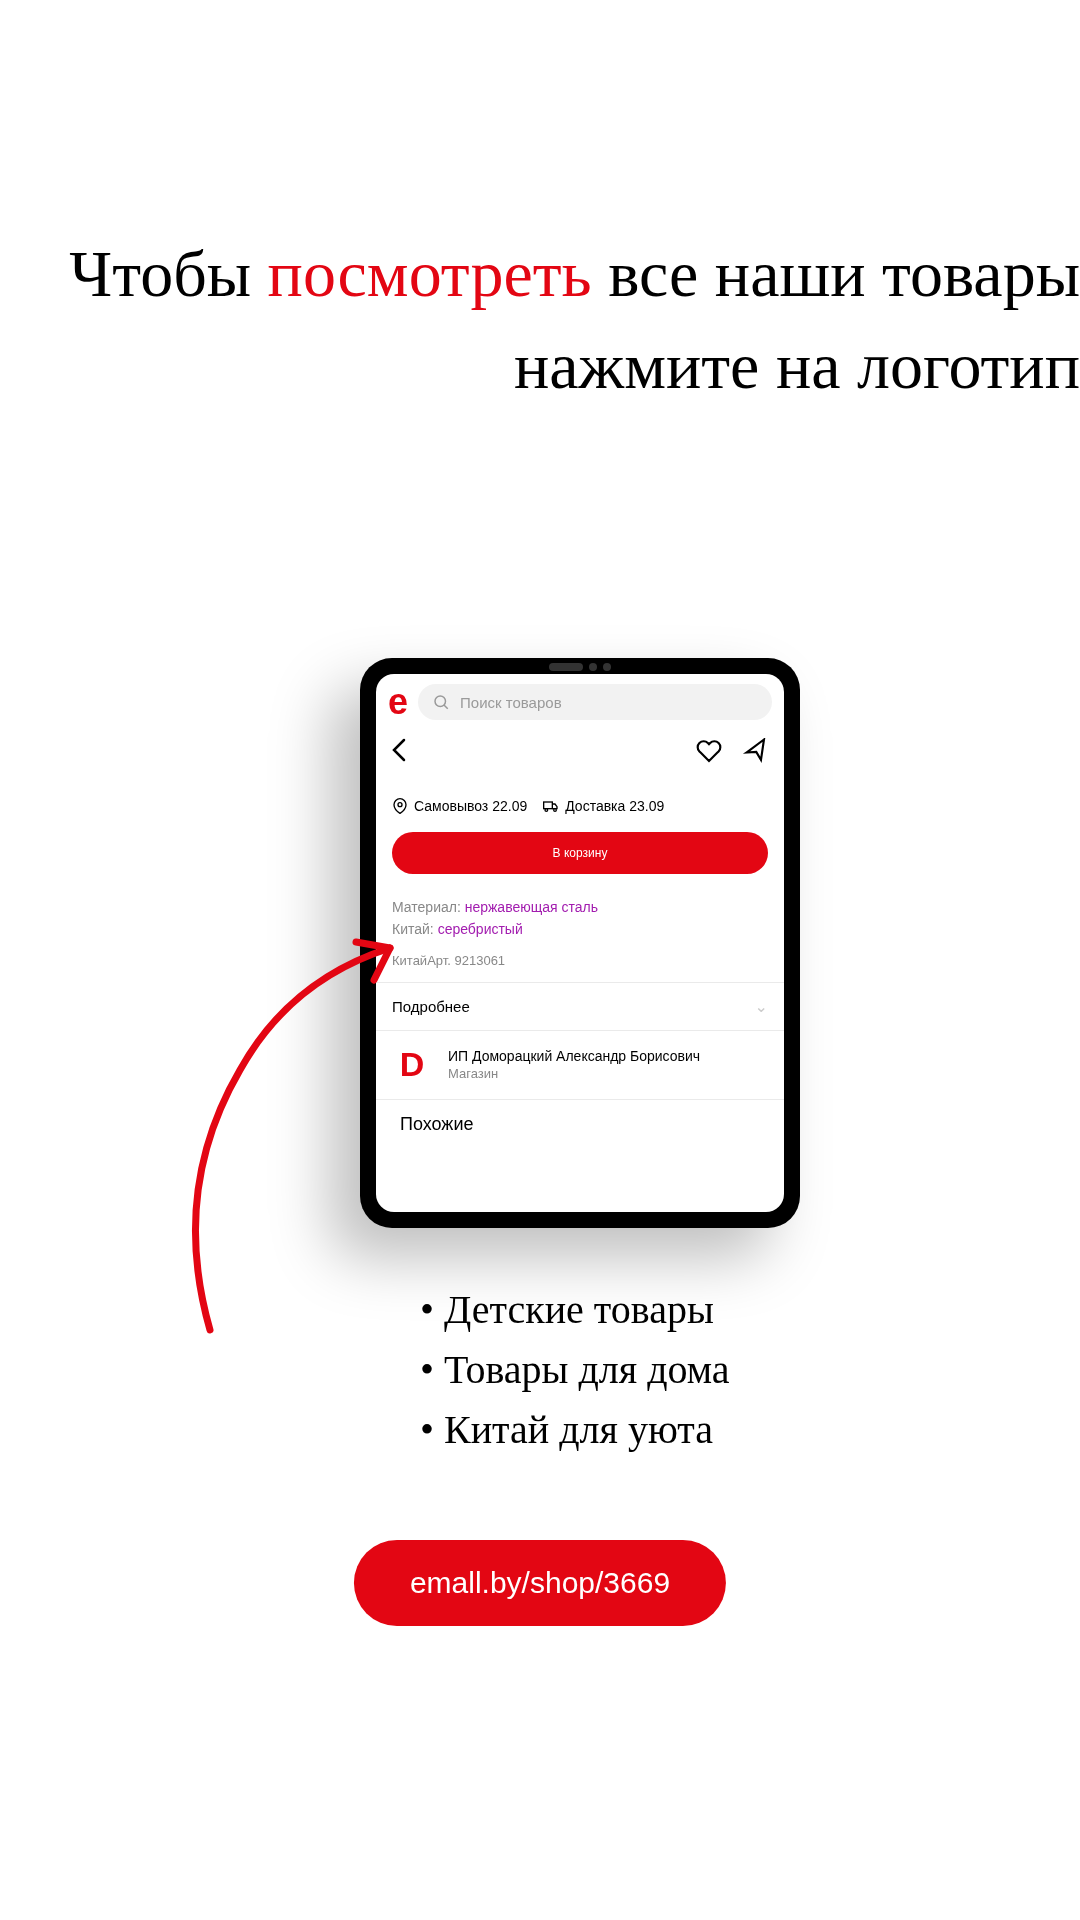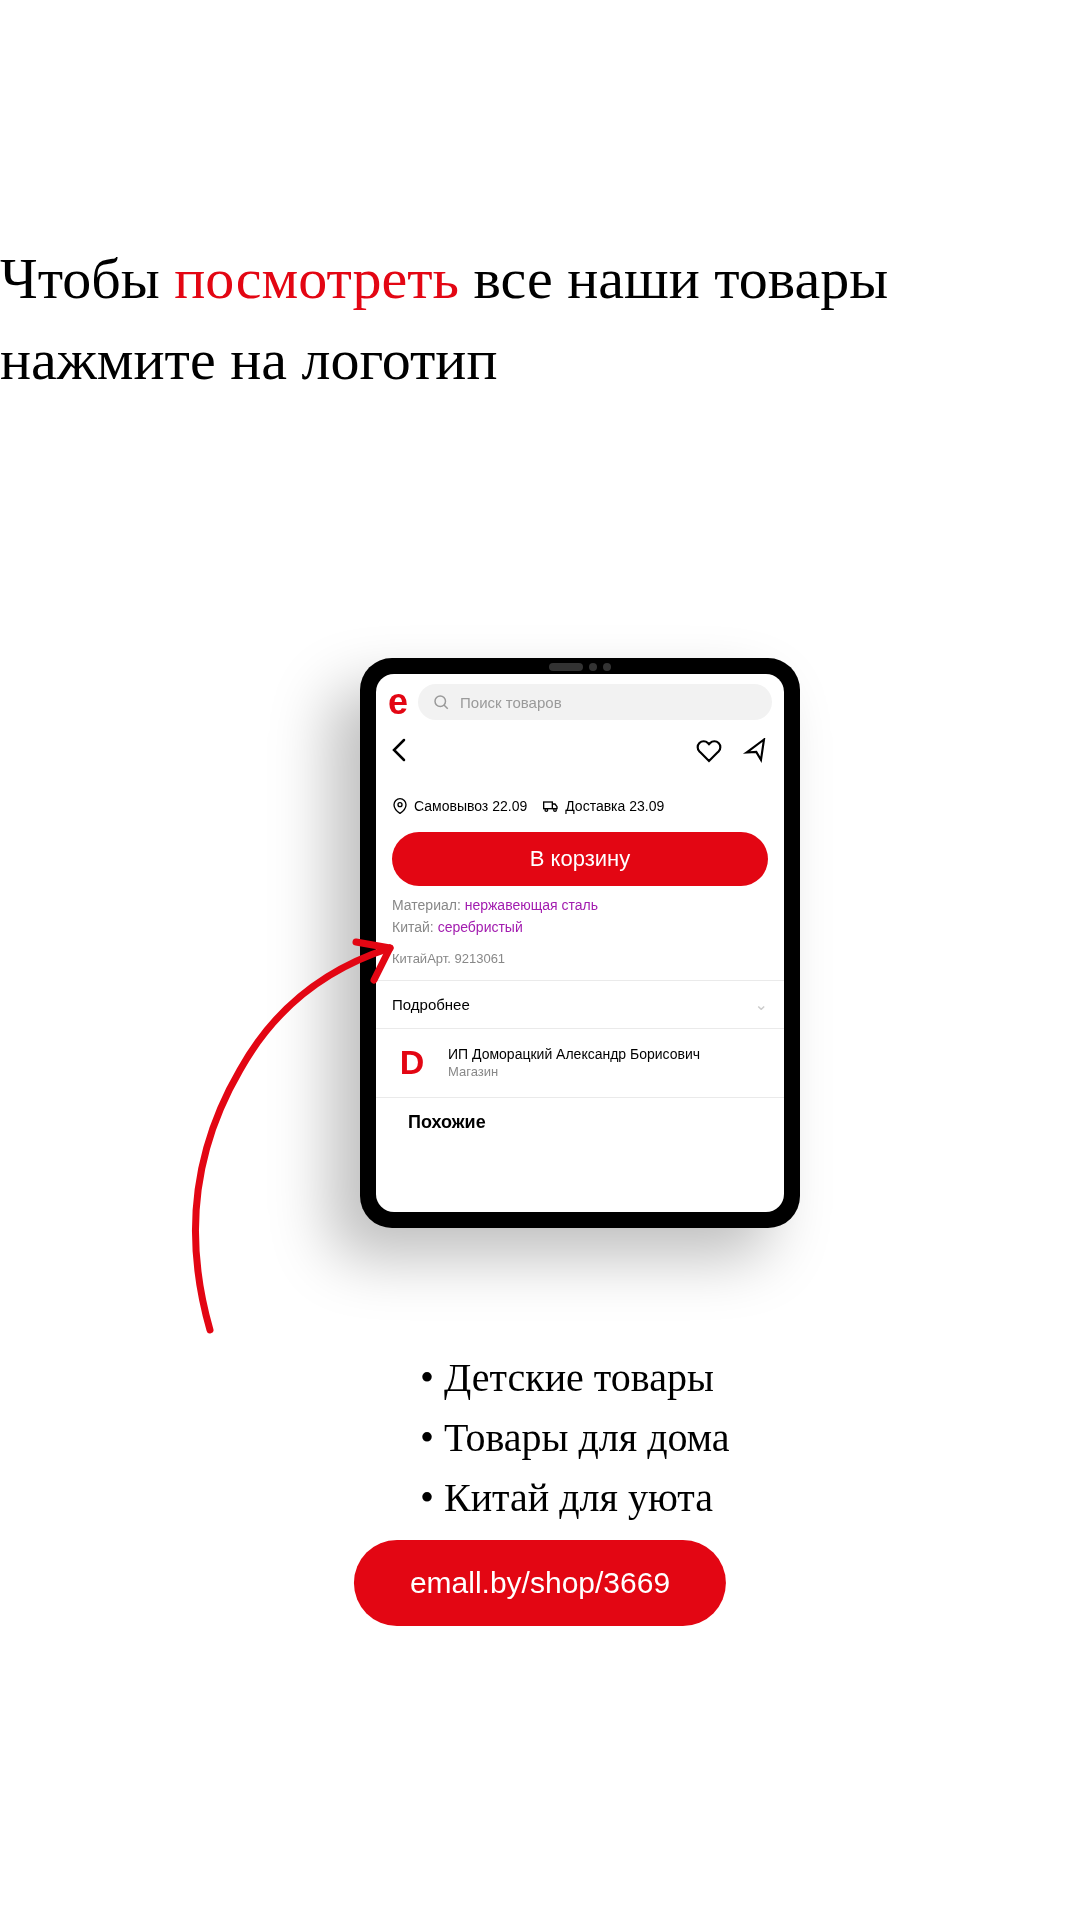--- a/index.html
+++ b/index.html
@@ -6,25 +6,25 @@
     body {
       width: 1080px;
       height: 1920px;
       background: #ffffff;
       font-family: Georgia, 'Times New Roman', serif;
       position: relative;
       overflow: hidden;
     }
     .headline {
       position: absolute;
-      top: 238px;
+      top: 228px;
       left: 0;
       width: 100%;
-      text-align: left;
-      font-size: 58px;
+      text-align: right;
+      font-size: 66px;
       color: #000;
       line-height: 1.4;
     }
     .headline .accent { color: #e30613; }
     .tablet-frame {
       position: absolute;
       top: 658px;
       left: 360px;
       width: 440px;
       height: 570px;
@@ -92,27 +92,27 @@
       display: flex;
       gap: 16px;
       padding: 22px 16px 12px;
       font-size: 14px;
       color: #000;
       align-items: flex-end;
     }
     .delivery-item { display: flex; align-items: center; gap: 6px; }
     .delivery-item svg { width: 16px; height: 16px; }
     .cart-btn {
-      margin: 6px 16px 0;
+      margin: 6px 16px 14px;
       background: #e30613;
       color: #fff;
       text-align: center;
       padding: 14px;
       border-radius: 28px;
-      font-size: 22px;
+      font-size: 12px;
       font-weight: 500;
     }
     .spec-block {
       padding: 8px 16px 4px;
       font-size: 14px;
       line-height: 1.6;
     }
     .spec-label { color: #888; }
     .spec-value { color: #a21caf; }
     .meta-row {
@@ -145,36 +145,36 @@
       justify-content: center;
       font-size: 34px;
       font-weight: 900;
       color: #e30613;
       font-family: Arial, sans-serif;
     }
     .seller-info { flex: 1; }
     .seller-name { font-size: 14px; color: #000; font-weight: 500; }
     .seller-type { font-size: 13px; color: #888; margin-top: 2px; }
     .similar-section {
-      padding: 14px 32px 0;
+      padding: 14px 24px 0;
       font-size: 18px;
-      font-weight: 700;
+      font-weight: 400;
       color: #000;
     }
     .arrow-annotation {
       position: absolute;
       top: 930px;
       left: 150px;
       width: 260px;
       height: 420px;
       pointer-events: none;
     }
     .bullets {
       position: absolute;
-      top: 1348px;
+      top: 1280px;
       left: 420px;
       font-size: 40px;
       color: #000;
       line-height: 1.5;
     }
     .bullets li { list-style: none; }
     .bullets li::before { content: "• "; }
     .url-pill {
       position: absolute;
       top: 1540px;

